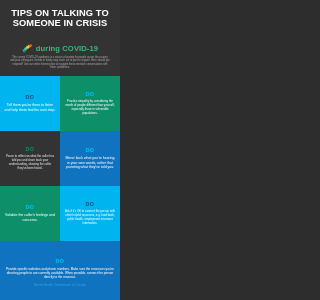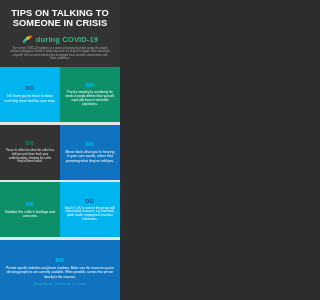--- a/index.html
+++ b/index.html
@@ -13,21 +13,21 @@
     overflow: hidden;
     font-family: "Liberation Sans", sans-serif;
     -webkit-font-smoothing: antialiased;
   }
   .infographic {
     width: 120px;
     height: 300px;
     position: relative;
     display: flex;
     flex-direction: column;
-    background: #e5e5e5;
+    background: #fdba74;
   }
 
   
   .header {
     background: #333333;
     padding: 7px 7px 6px 7px;
     box-sizing: border-box;
     flex: 0 0 auto;
   }
   .title {
@@ -38,21 +38,21 @@
     letter-spacing: 0.1px;
     text-align: center;
     margin: 1px 0 0 0;
     text-transform: uppercase;
   }
   .subtitle-row {
     display: flex;
     align-items: flex-start;
     justify-content: center;
     gap: 3px;
-    margin-top: 6px;
+    margin-top: 15px;
   }
   .logo-mark {
     width: 11px;
     height: 9px;
     flex: 0 0 auto;
     display: block;
   }
   .subtitle {
     color: #3bb77e;
     font-size: 7.6px;

